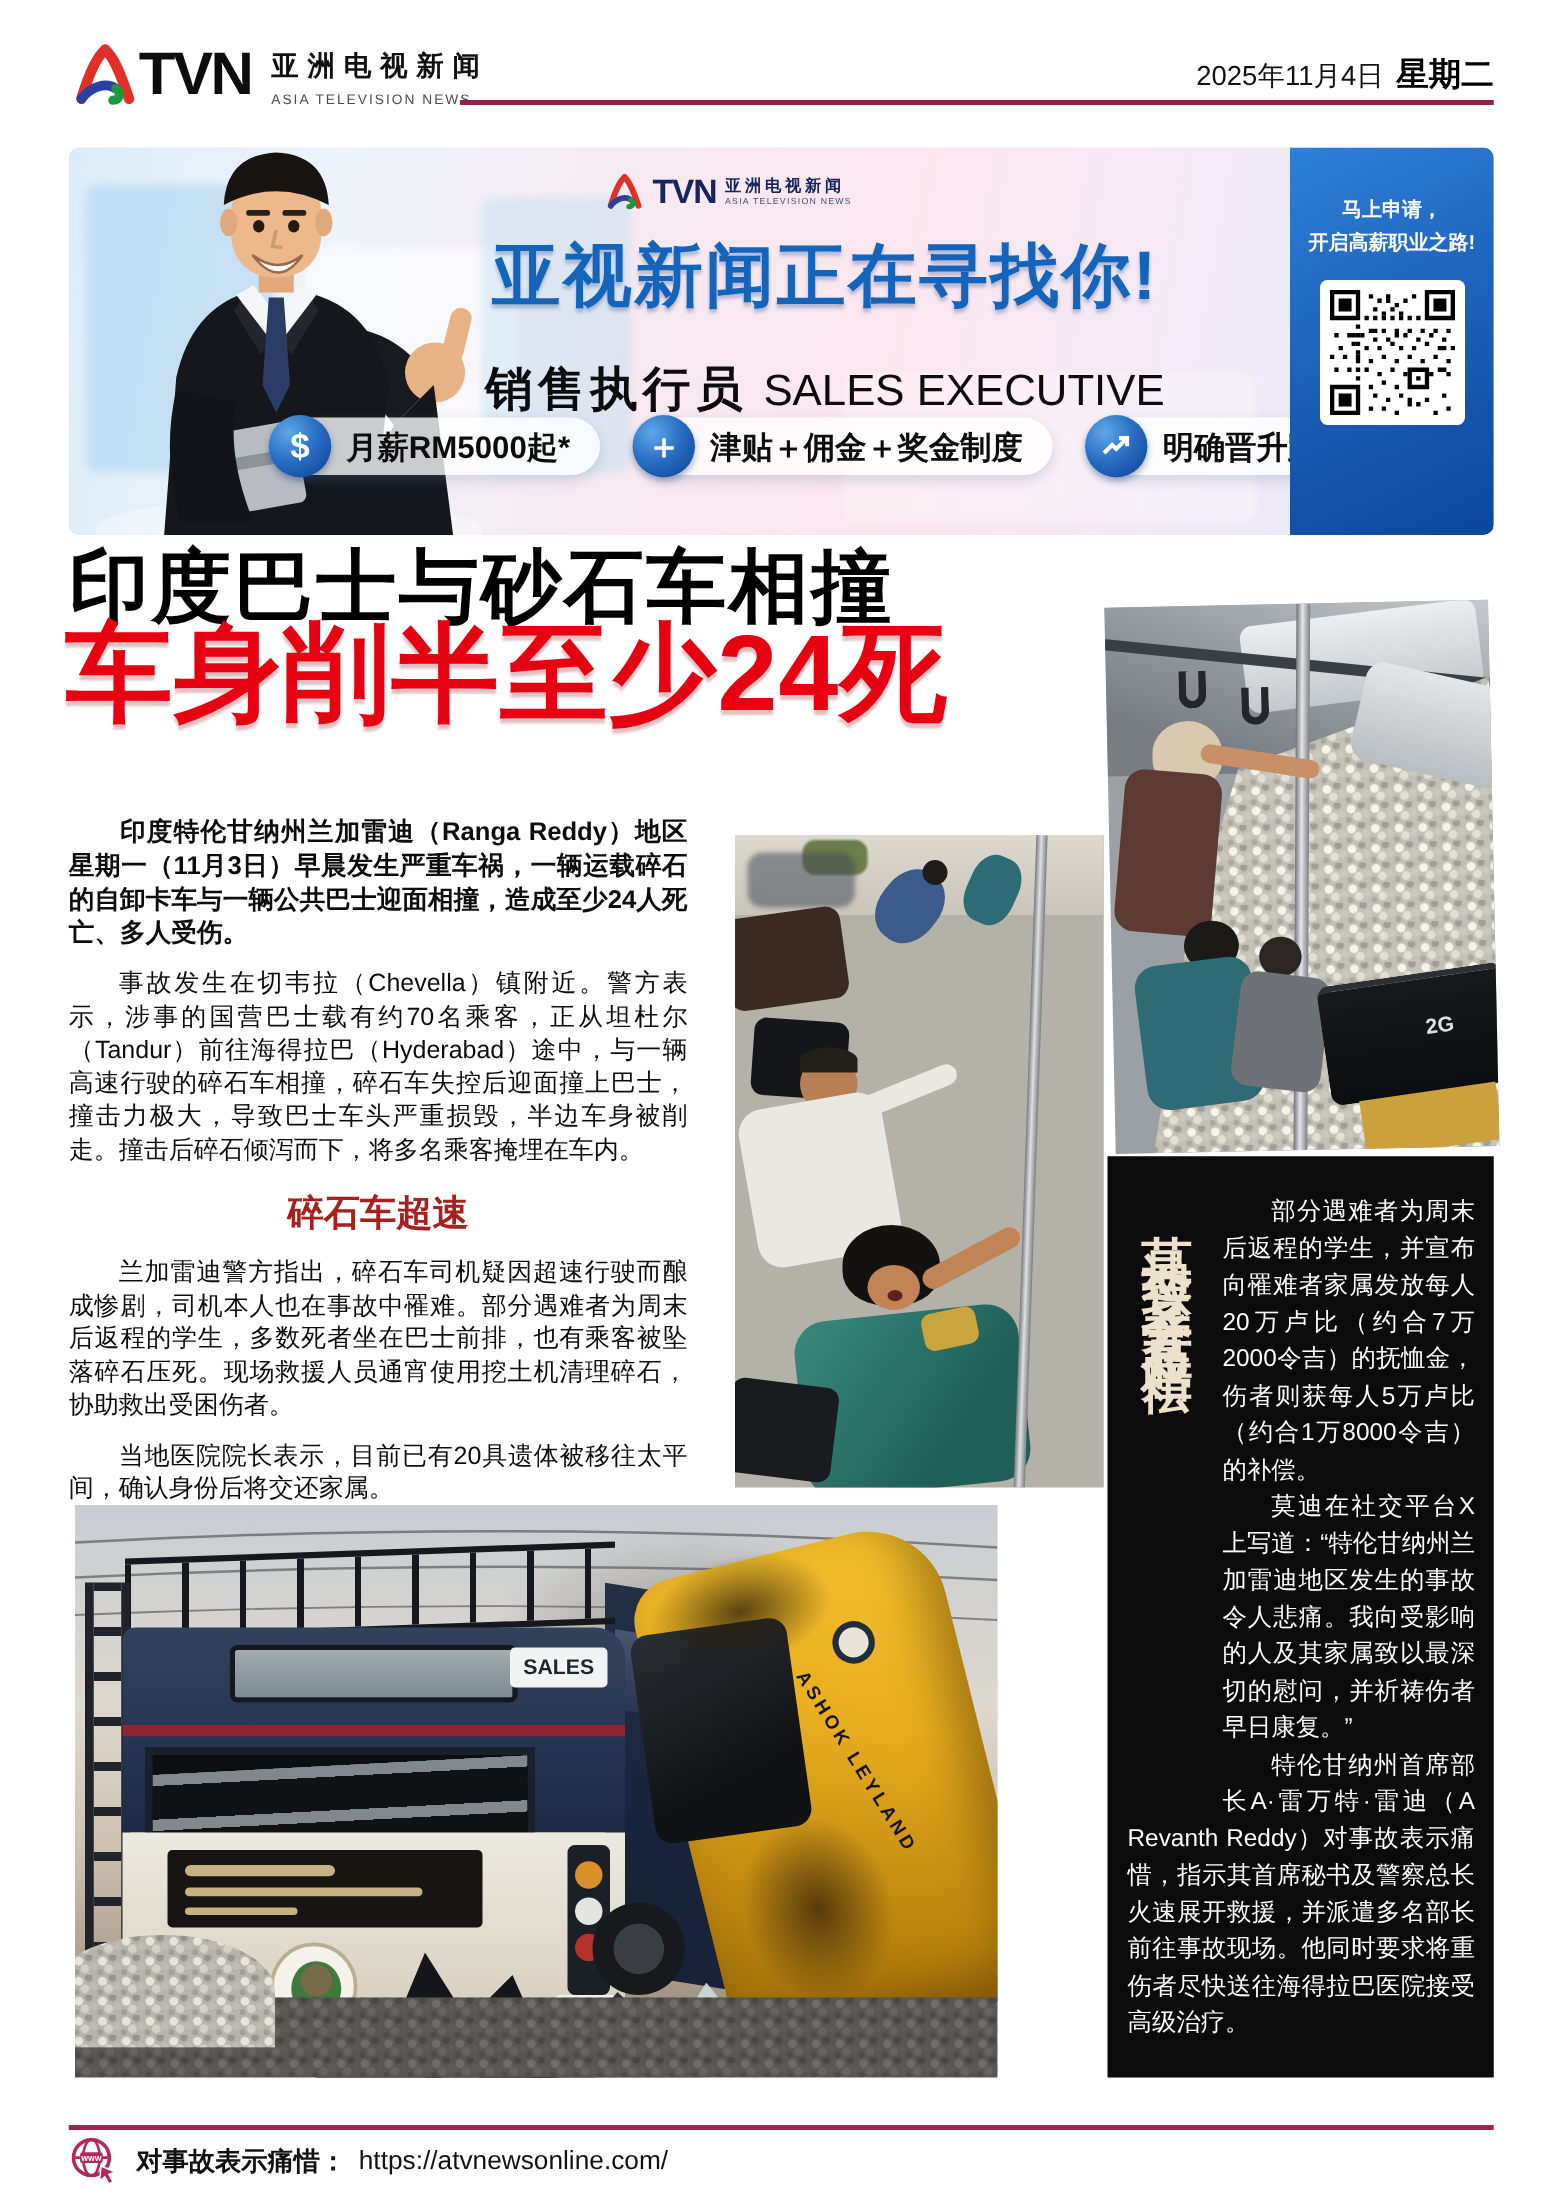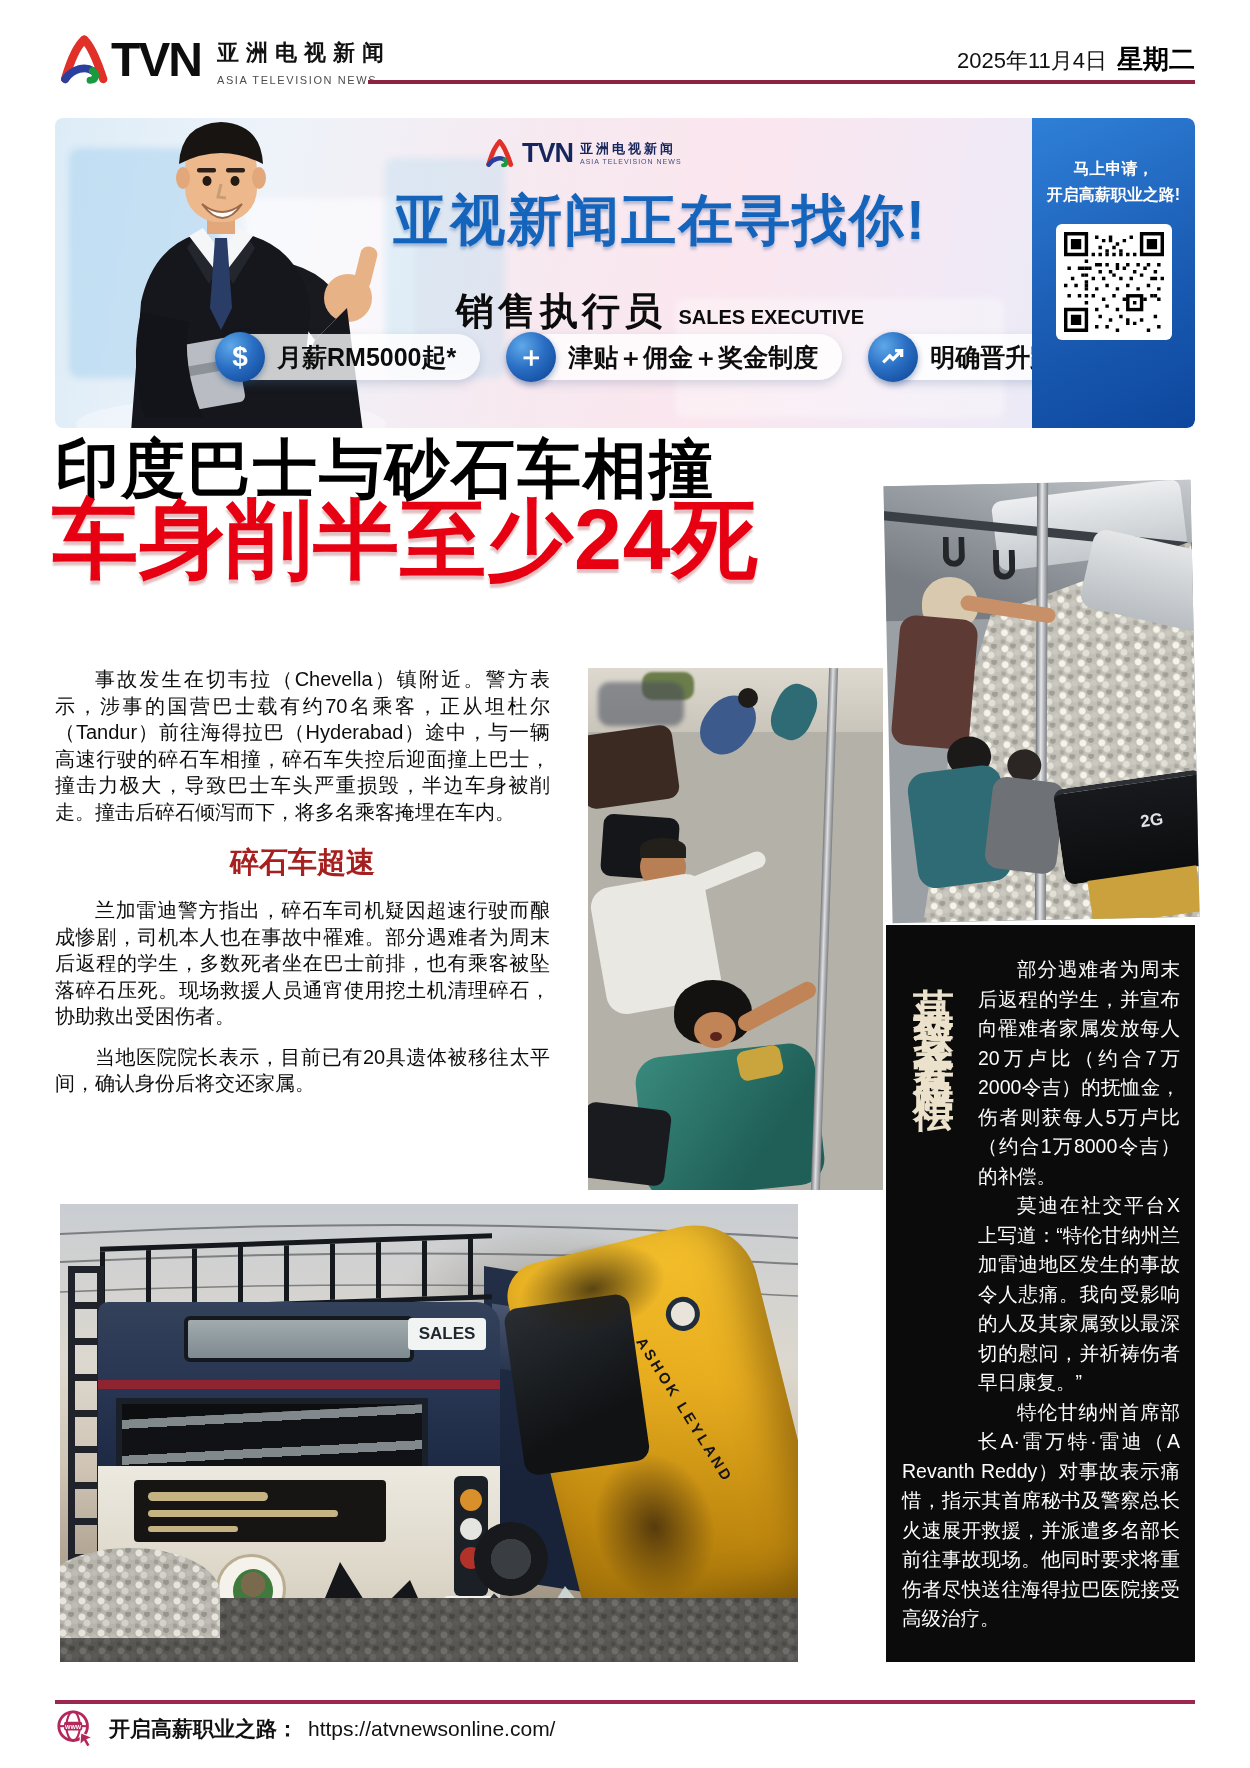--- a/index.html
+++ b/index.html
@@ -31,21 +31,21 @@
   .bn-brand .logo-a { width:32px; height:29px; }
   .bn-brand-tvn { font-size:27px; font-weight:800; color:#16265c; letter-spacing:-1px; }
   .bn-brand-col { line-height:1; }
   .bn-brand-cn { font-size:13px; font-weight:800; color:#16265c; letter-spacing:3px; }
   .bn-brand-en { font-size:7px; color:#44507a; letter-spacing:1px; margin-top:3px; }
   .bn-title { position:absolute; left:240px; top:66px; width:730px; text-align:center;
               font-size:55px; font-weight:900; color:#1464bc; letter-spacing:2px;
               text-shadow:0 3px 3px rgba(20,70,140,.30); }
   .bn-job { position:absolute; left:240px; top:168px; width:730px; text-align:center; white-space:nowrap; }
   .bn-job-cn { font-size:38px; font-weight:900; color:#0c0c0c; letter-spacing:4px; }
-  .bn-job-en { font-size:20px; font-weight:700; color:#0c0c0c; margin-left:8px; }
+  .bn-job-en { font-size:35px; font-weight:400; color:#0c0c0c; margin-left:8px; }
   .bn-pills { position:absolute; left:168px; top:216px; display:flex; gap:34px; }
   .pill { position:relative; height:46px; background:rgba(255,255,255,.78); border-radius:26px;
           display:flex; align-items:center; padding:0 24px 0 54px; box-shadow:0 4px 10px rgba(90,120,160,.25); }
   .pill-label { font-size:25px; font-weight:800; color:#0d0d0d; white-space:nowrap; }
   .pill-ico { position:absolute; left:-8px; top:-2px; width:50px; height:50px; border-radius:50%;
               background:radial-gradient(circle at 32% 28%,#5fa8e8 0%,#2a6fc4 45%,#0b3f8f 100%);
               display:flex; align-items:center; justify-content:center;
               color:#fff; font-size:28px; font-weight:900; box-shadow:0 3px 6px rgba(20,60,120,.4); }
   .bn-note { position:absolute; left:196px; top:272px; font-size:12px; color:#46566b;margin-top:41px; }
   .bn-cta { position:absolute; right:0; top:0; width:163px; height:310px;
@@ -328,20 +328,21 @@
           <path fill="#000" d="M20 20h1v1h-1z M25 18h1v1h-1z M27 19h1v1h-1z M18 25h1v2h-1z M20 26h1v1h-1z M22 25h1v1h-1z"></path>
         </svg>
       </div>
     </div>
   </div>
 
   <h1 class="hl-black">印度巴士与砂石车相撞</h1>
   <h1 class="hl-red">车身削半至少24死</h1>
 
   <div class="text-col">
+    <p class="lead">印度特伦甘纳州兰加雷迪（Ranga Reddy）地区星期一（11月3日）早晨发生严重车祸，一辆运载碎石的自卸卡车与一辆公共巴士迎面相撞，造成至少24人死亡、多人受伤。</p>
     <p class="body-p">事故发生在切韦拉（Chevella）镇附近。警方表示，涉事的国营巴士载有约70名乘客，正从坦杜尔（Tandur）前往海得拉巴（Hyderabad）途中，与一辆高速行驶的碎石车相撞，碎石车失控后迎面撞上巴士，撞击力极大，导致巴士车头严重损毁，半边车身被削走。撞击后碎石倾泻而下，将多名乘客掩埋在车内。</p>
     <div class="subhead">碎石车超速</div>
     <p class="body-p">兰加雷迪警方指出，碎石车司机疑因超速行驶而酿成惨剧，司机本人也在事故中罹难。部分遇难者为周末后返程的学生，多数死者坐在巴士前排，也有乘客被坠落碎石压死。现场救援人员通宵使用挖土机清理碎石，协助救出受困伤者。</p>
     <p class="body-p">当地医院院长表示，目前已有20具遗体被移往太平间，确认身份后将交还家属。</p>
   </div>
 
   <div class="ph photo-right">
     <div class="abs pr-ceiling"></div>
     <div class="abs pr-panel1"></div>
     <div class="abs pr-rail"></div>
@@ -462,17 +463,17 @@
   <div class="foot-rule"></div>
   <div class="foot">
     <svg class="foot-ico" viewBox="0 0 44 44">
       <circle cx="19" cy="19" r="15" fill="none" stroke="#b5275c" stroke-width="3"></circle>
       <ellipse cx="19" cy="19" rx="7" ry="15" fill="none" stroke="#b5275c" stroke-width="2.2"></ellipse>
       <line x1="4" y1="19" x2="34" y2="19" stroke="#b5275c" stroke-width="2.2"></line>
       <rect x="9.5" y="14.5" width="19" height="9" rx="2" fill="#b5275c"></rect>
       <text x="19" y="21.6" font-size="6" fill="#ffffff" text-anchor="middle" font-weight="bold" font-family="Liberation Sans, sans-serif">WWW</text>
       <path d="M27 26 l12 5 -5.4 2 3.4 6 -3.4 1.9 -3.4-6 -4.2 3.8 Z" fill="#b5275c" stroke="#fff" stroke-width="1.2"></path>
     </svg>
-    <span class="foot-label">开启高薪职业之路：</span>
+    <span class="foot-label">对事故表示痛惜：</span>
     <span class="foot-url">https://atvnewsonline.com/</span>
   </div>
 
 </div>
 
 </body></html>

